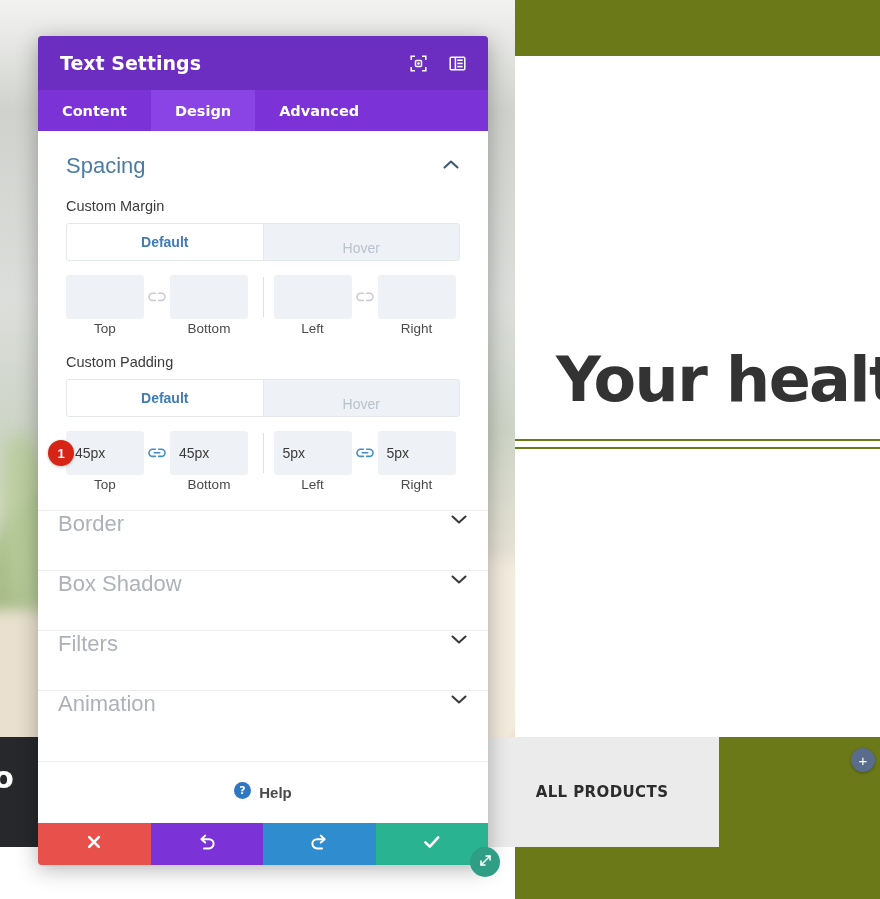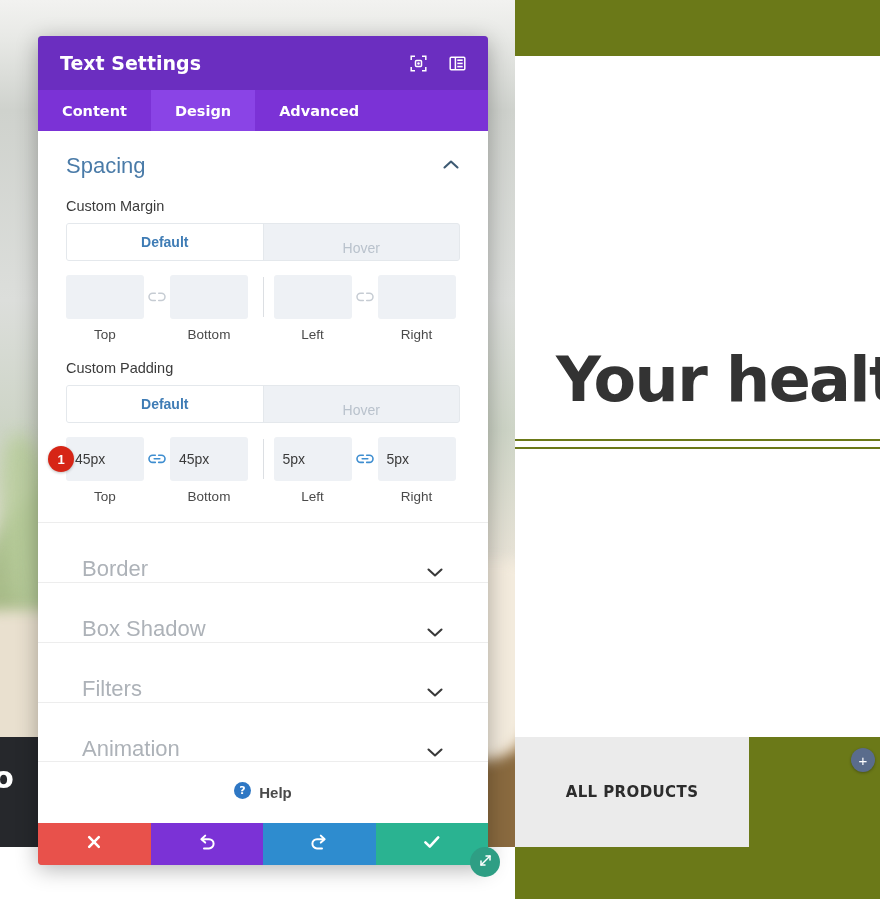--- a/index.html
+++ b/index.html
@@ -56,21 +56,21 @@
   }
   .bg-white-b {
     position: absolute; left: 515px; top: 449px; width: 365px; height: 288px;
     background: #ffffff;
   }
   .bg-olive-block {
     position: absolute; left: 515px; top: 737px; width: 365px; height: 162px;
     background: #6b7918;
   }
   .bg-products-card {
-    position: absolute; left: 515px; top: 737px; width: 234px; height: 110px;
+    position: absolute; left: 485px; top: 737px; width: 234px; height: 110px;
     background: #ebebeb;
     display: flex; align-items: center; justify-content: center;
   }
   .bg-products-label {
     font-size: 15px; font-weight: 700; letter-spacing: .4px; color: #2c2c2c;
     font-family: "DejaVu Sans", sans-serif;
   }
   .bg-dark-band {
     position: absolute; left: 0px; top: 737px; width: 210px; height: 110px;
     background: #26282c;
@@ -176,43 +176,43 @@
     width: 1px; height: 40px; background: #dcdfe3; margin: 0 10px;
   }
   .num-input {
     background: #eef1f5; border: none; border-radius: 3px;
     height: 44px; width: 78px;
     font-size: 14px; color: #3b3b3b; padding: 0 9px;
     font-family: "Liberation Sans", sans-serif;
   }
   .link-icon { width: 26px; display: flex; justify-content: center; }
 
-  .quad-labels { display: flex; margin-top: 8px; }
+  .quad-labels { display: flex; margin-top: 2px; }
   .quad-labels .lhalf { flex: 1; display: flex; }
   .qlab {
     width: 78px; text-align: center; font-size: 13.5px; color: #4a4a4a;
   }
   .qlab.spacer { width: 26px; }
   .qlab-gap { width: 21px; }
 
   .badge-1 {
     position: absolute; left: -18px; top: 50%; transform: translateY(-50%);
     width: 26px; height: 26px; border-radius: 50%;
     background: #d62516; color: #fff;
     display: flex; align-items: center; justify-content: center;
     font-size: 13px; font-weight: 700;
     box-shadow: 0 1px 3px rgba(0,0,0,.25);
     z-index: 5;
   }
 
   .collapsed-list { margin-top: 18px; }
   .collapsed-row {
     height: 60px; border-top: 1px solid #ededed;
-    display: flex; align-items: flex-end; justify-content: space-between;
-    padding: 0 44px; cursor: pointer;
+    display: flex; align-items: flex-start; justify-content: space-between;
+    padding: 0 20px; cursor: pointer;
   }
   .collapsed-title { font-size: 22px; color: #adb2b8; font-weight: 400; }
   .chev-down { color: #3a3a3a; }
 
   .help-bar {
     border-top: 1px solid #ededed;
     height: 62px; flex: 0 0 62px;
     display: flex; align-items: center; justify-content: center; gap: 8px;
     background: #fff;
   }

